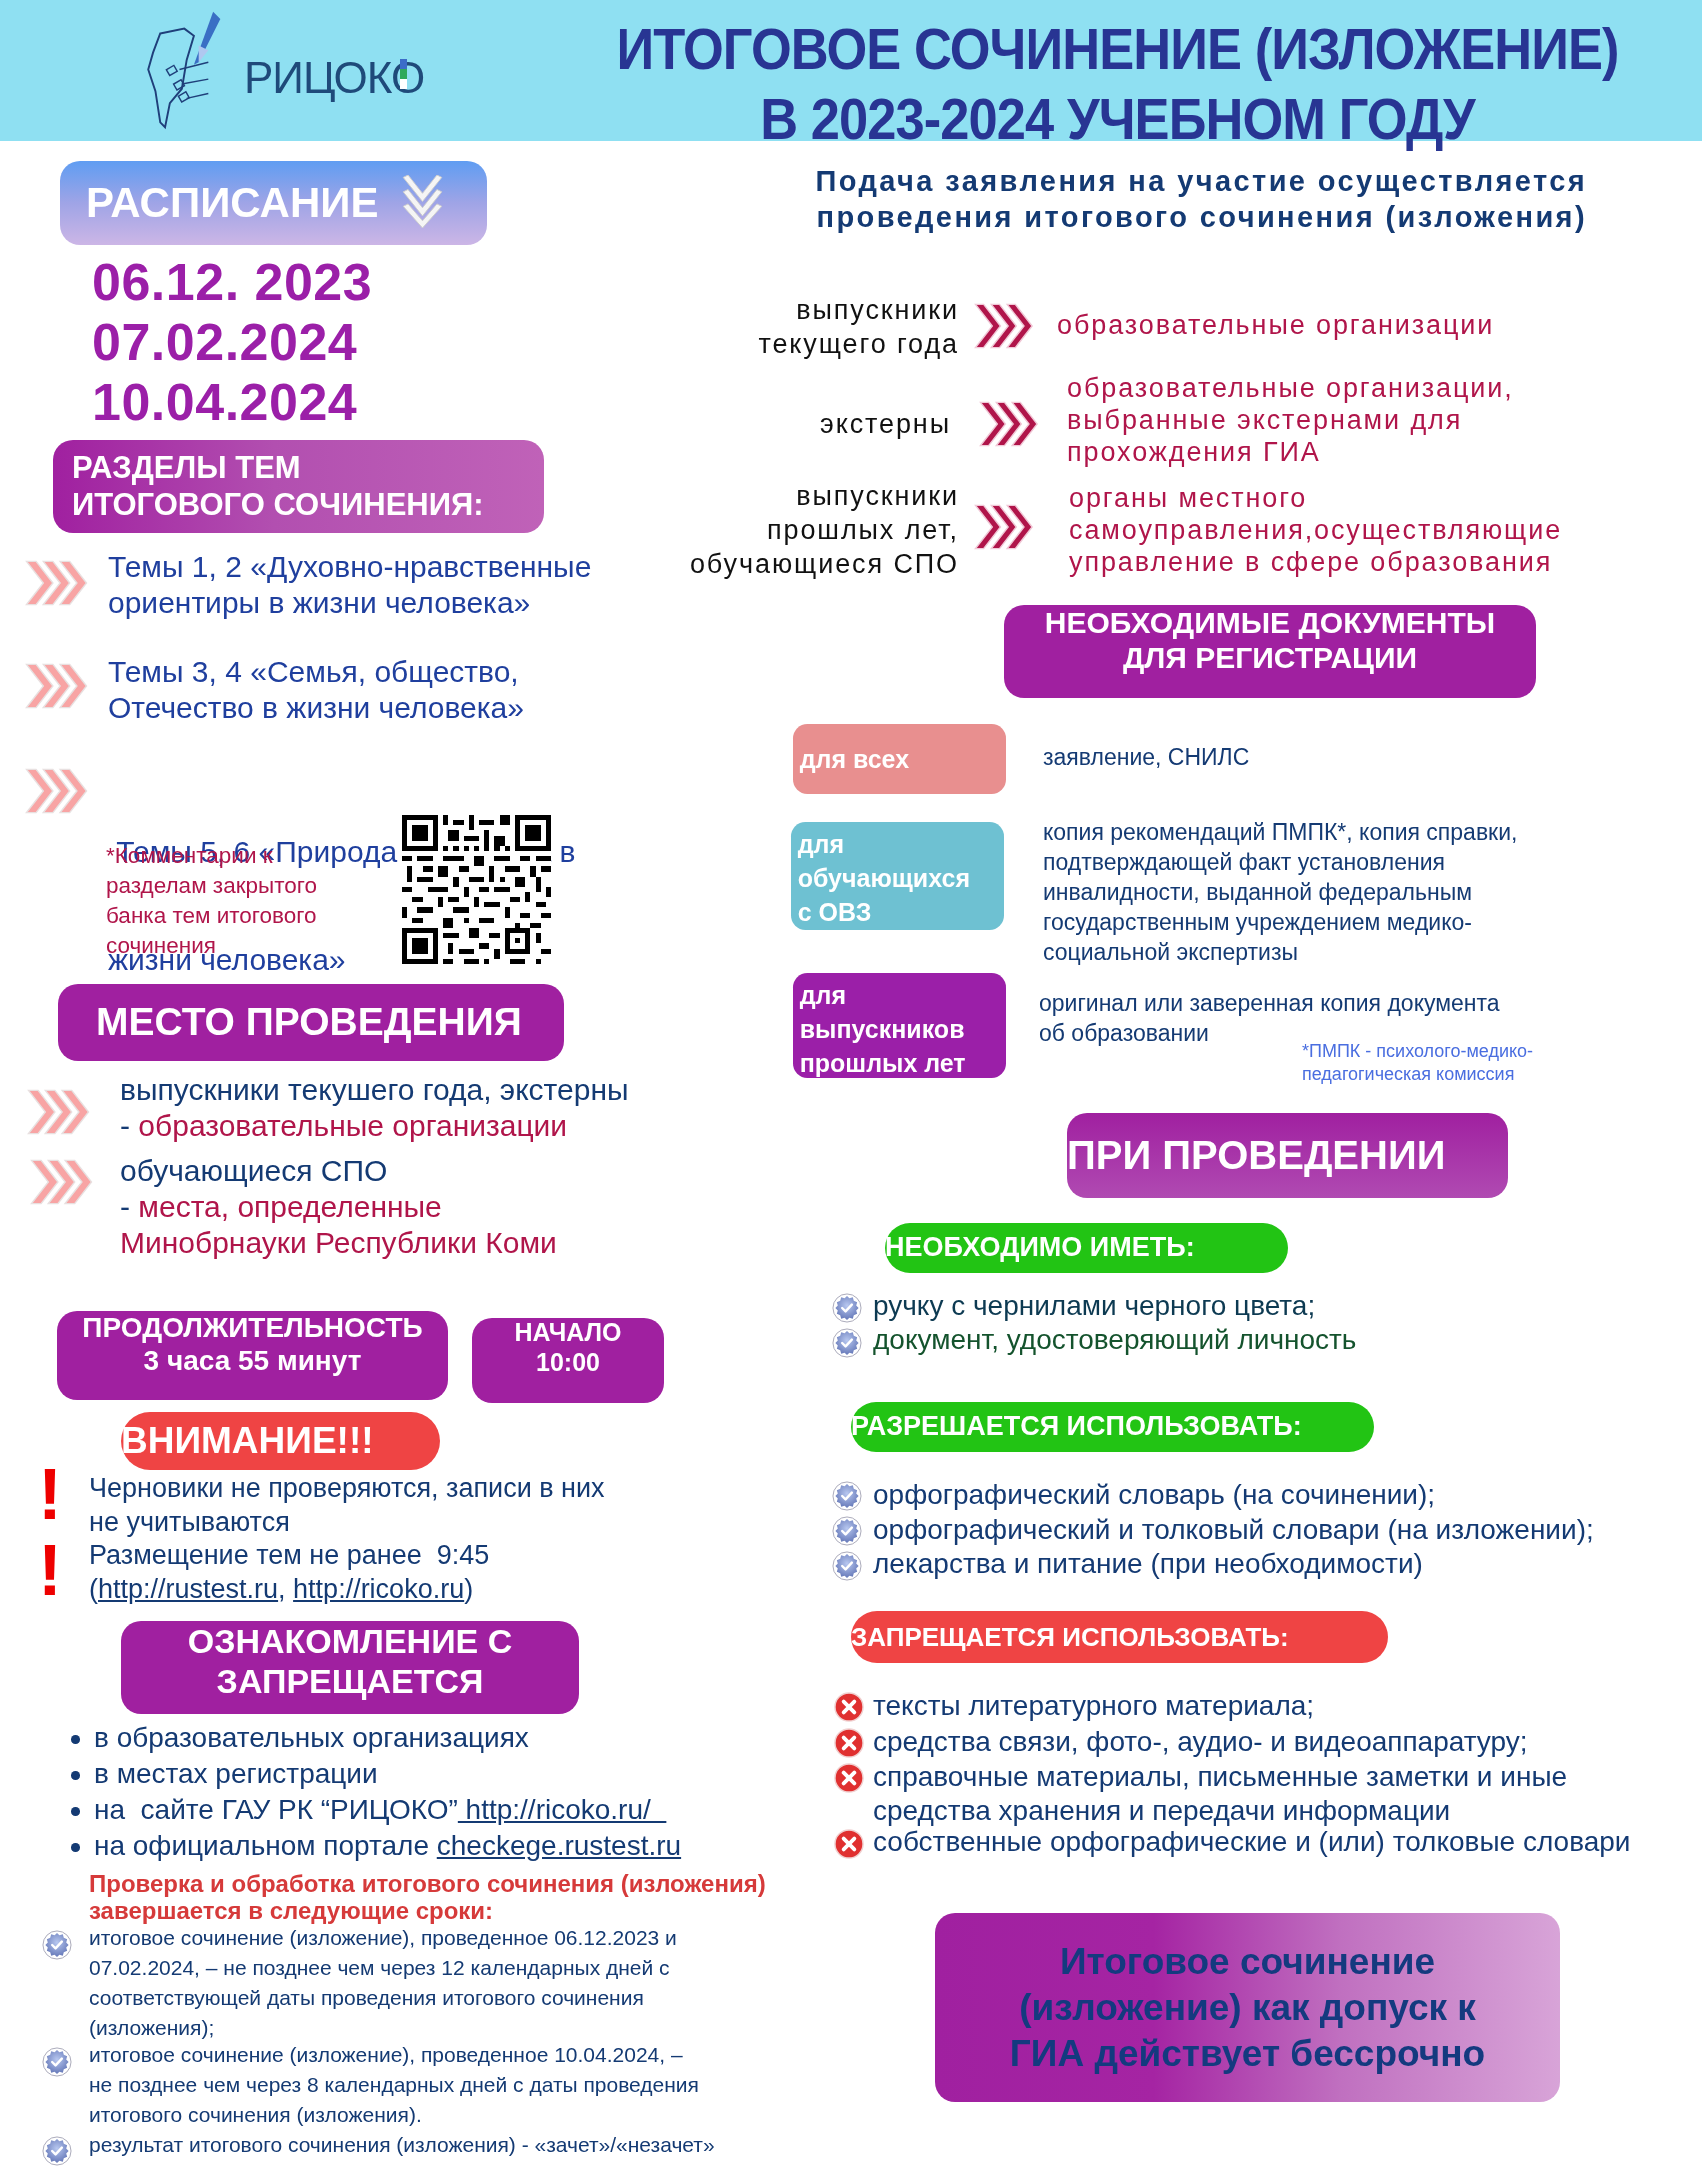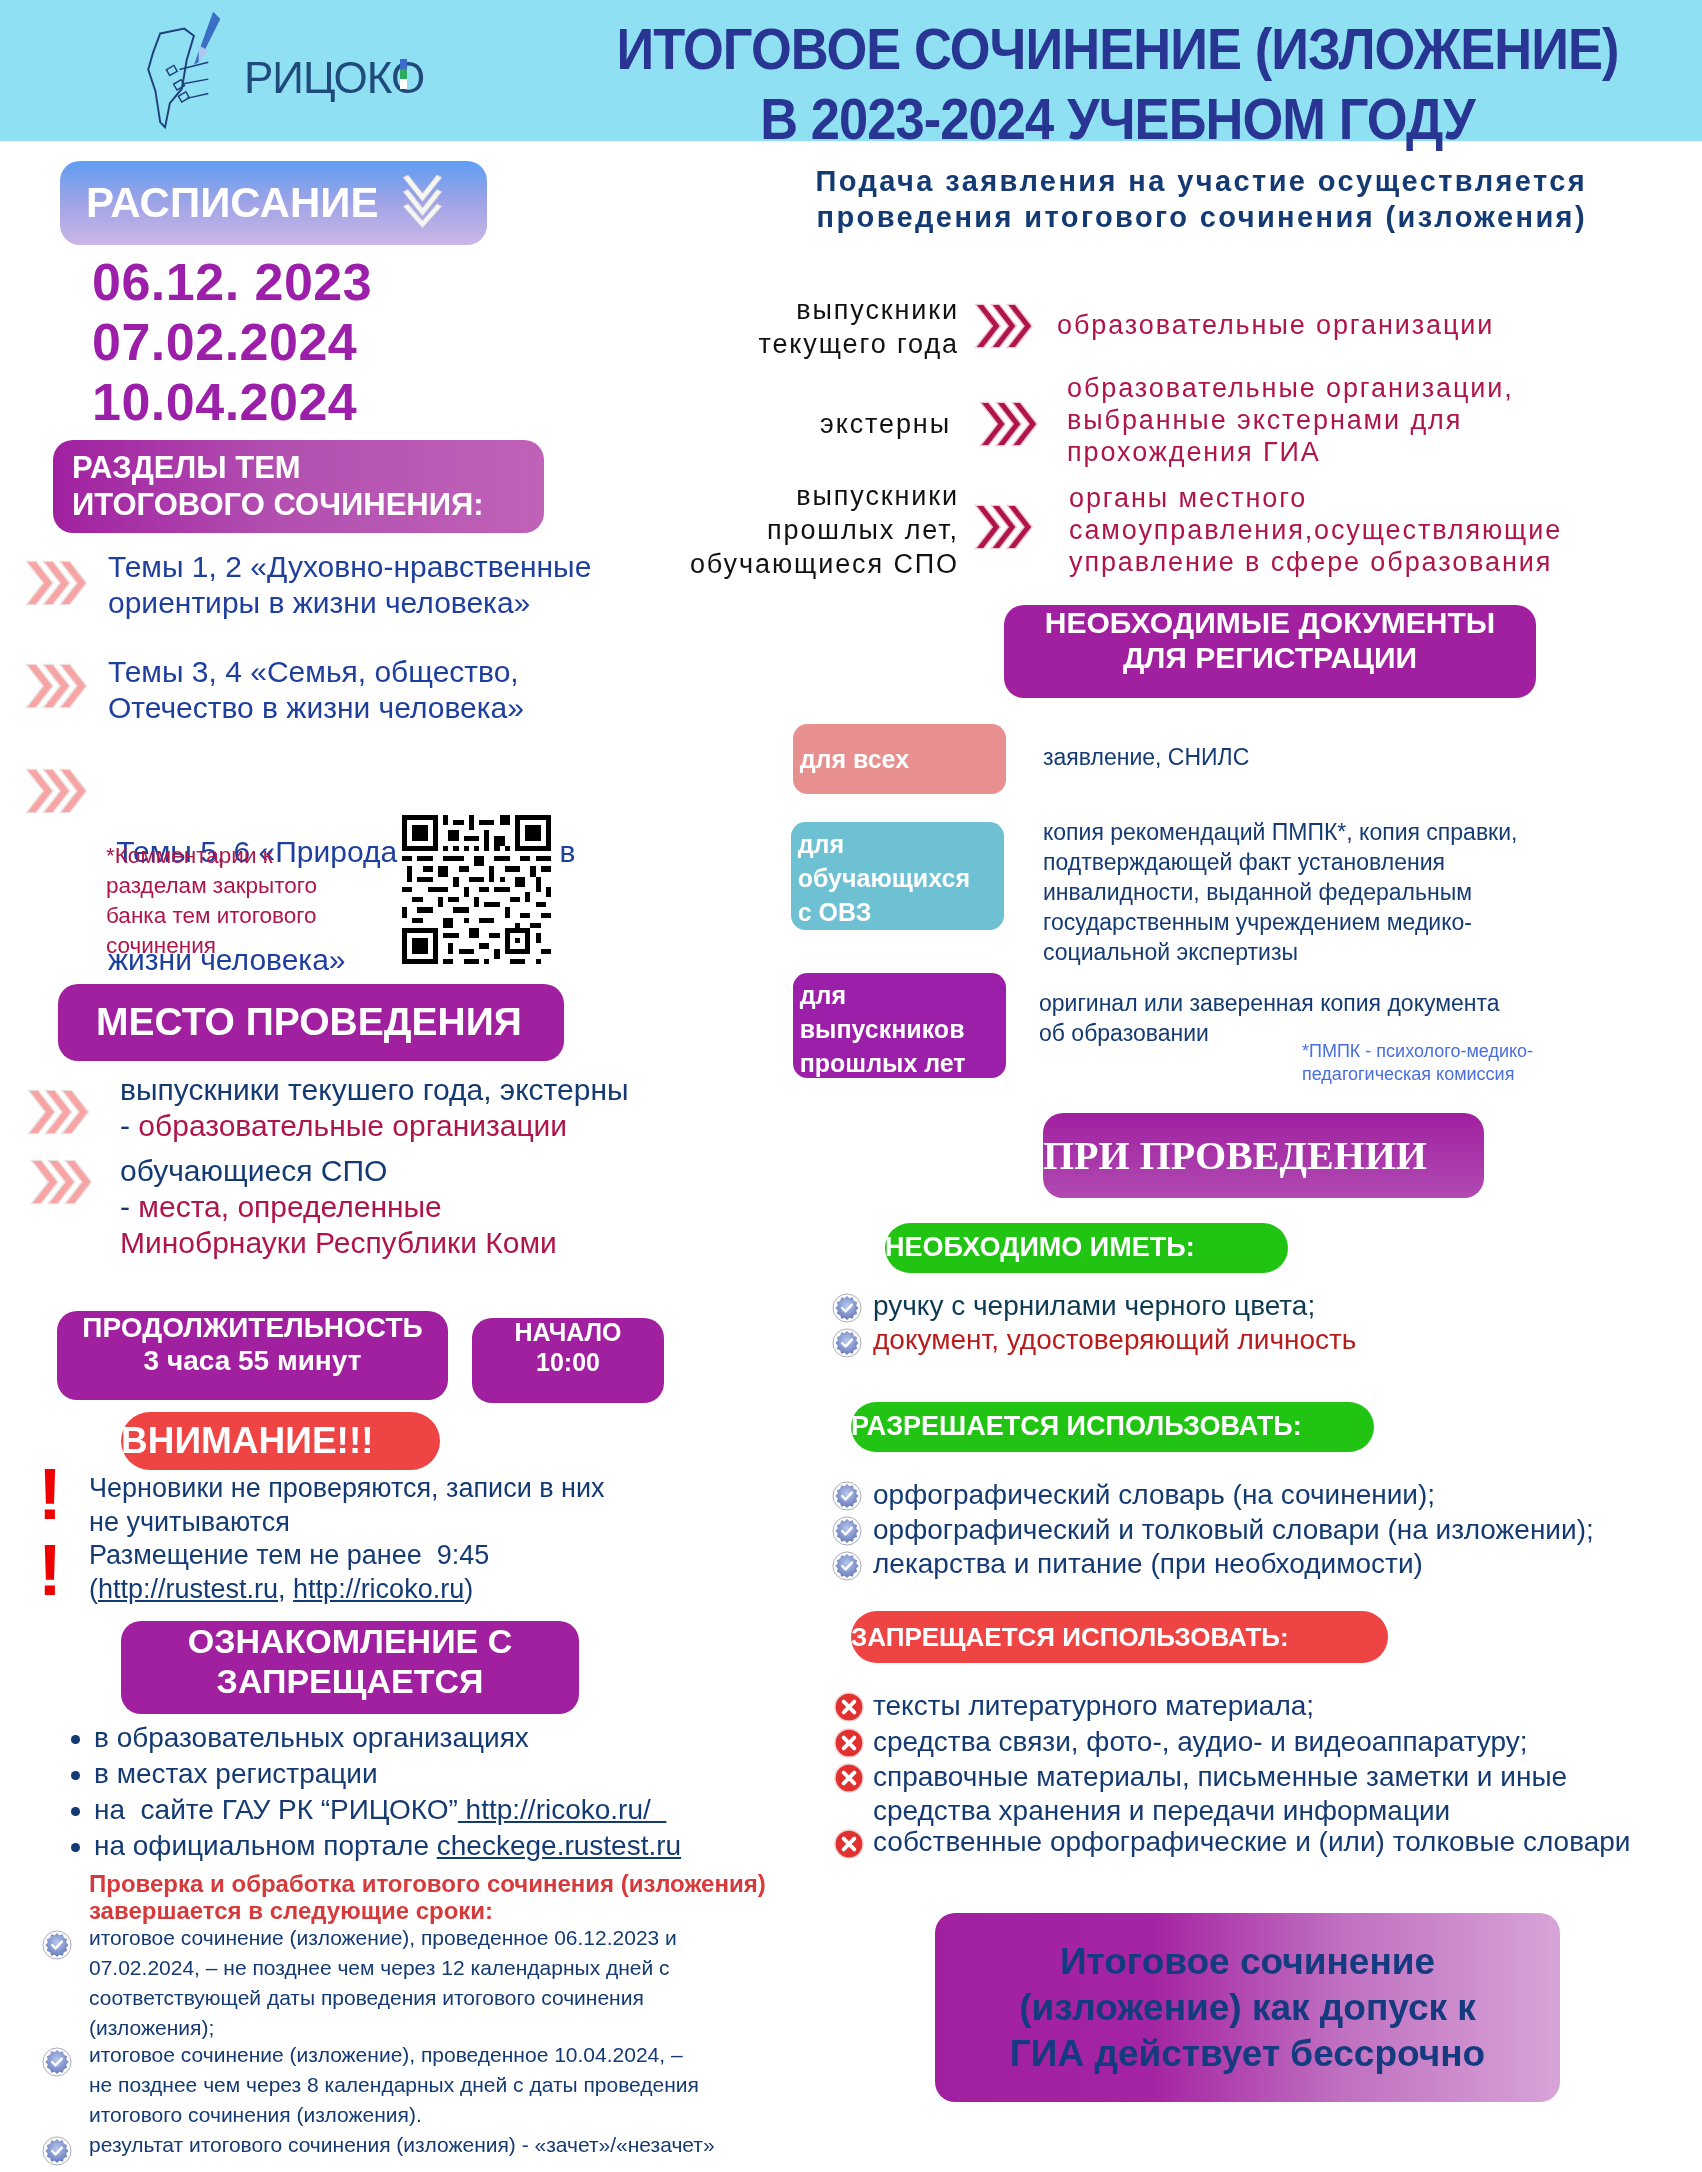--- a/index.html
+++ b/index.html
@@ -394,31 +394,31 @@
 </div>
 <div class="doctxt" style="left:1039px;top:988px;">
   <div>оригинал или заверенная копия документа</div>
   <div>об образовании</div>
 </div>
 <div class="sub" style="left:1302px;top:1040px;">
   <div>*ПМПК - психолого-медико-</div>
   <div>педагогическая комиссия</div>
 </div>
 
-<div class="pill pill-grad-purple-v" style="left:1043px;top:1113px;width:441px;height:85px;font-size:40px;font-family:Liberation Serif, serif;">ПРИ ПРОВЕДЕНИИ</div>
+<div class="pill pill-grad-purple-v" style="left:1067px;top:1113px;width:441px;height:85px;font-size:40px;">ПРИ ПРОВЕДЕНИИ</div>
 
 <div class="pill green" style="left:885px;top:1223px;width:403px;height:50px;font-size:27px;border-radius:25px;">НЕОБХОДИМО ИМЕТЬ:</div>
 <svg class="badge" style="left:832px;top:1293px" viewBox="0 0 62 62">
     <use href="#check-badge"></use>
   </svg>
 <div class="list-item" style="left:873px;top:1289px;color:#0d3a52;">ручку с чернилами черного цвета;</div>
 <svg class="badge" style="left:832px;top:1328px" viewBox="0 0 62 62">
     <use href="#check-badge"></use>
   </svg>
-<div class="list-item" style="left:873px;top:1323px;color:#b91c1c;">документ, удостоверяющий личность</div>
+<div class="list-item" style="left:873px;top:1323px;color:#14532d;">документ, удостоверяющий личность</div>
 
 <div class="pill green" style="left:851px;top:1402px;width:523px;height:50px;font-size:27px;border-radius:25px;">РАЗРЕШАЕТСЯ ИСПОЛЬЗОВАТЬ:</div>
 <svg class="badge" style="left:832px;top:1481px" viewBox="0 0 62 62">
     <use href="#check-badge"></use>
   </svg>
 <div class="list-item" style="left:873px;top:1478px;">орфографический словарь (на сочинении);</div>
 <svg class="badge" style="left:832px;top:1516px" viewBox="0 0 62 62">
     <use href="#check-badge"></use>
   </svg>
 <div class="list-item" style="left:873px;top:1513px;">орфографический и толковый словари (на изложении);</div>

